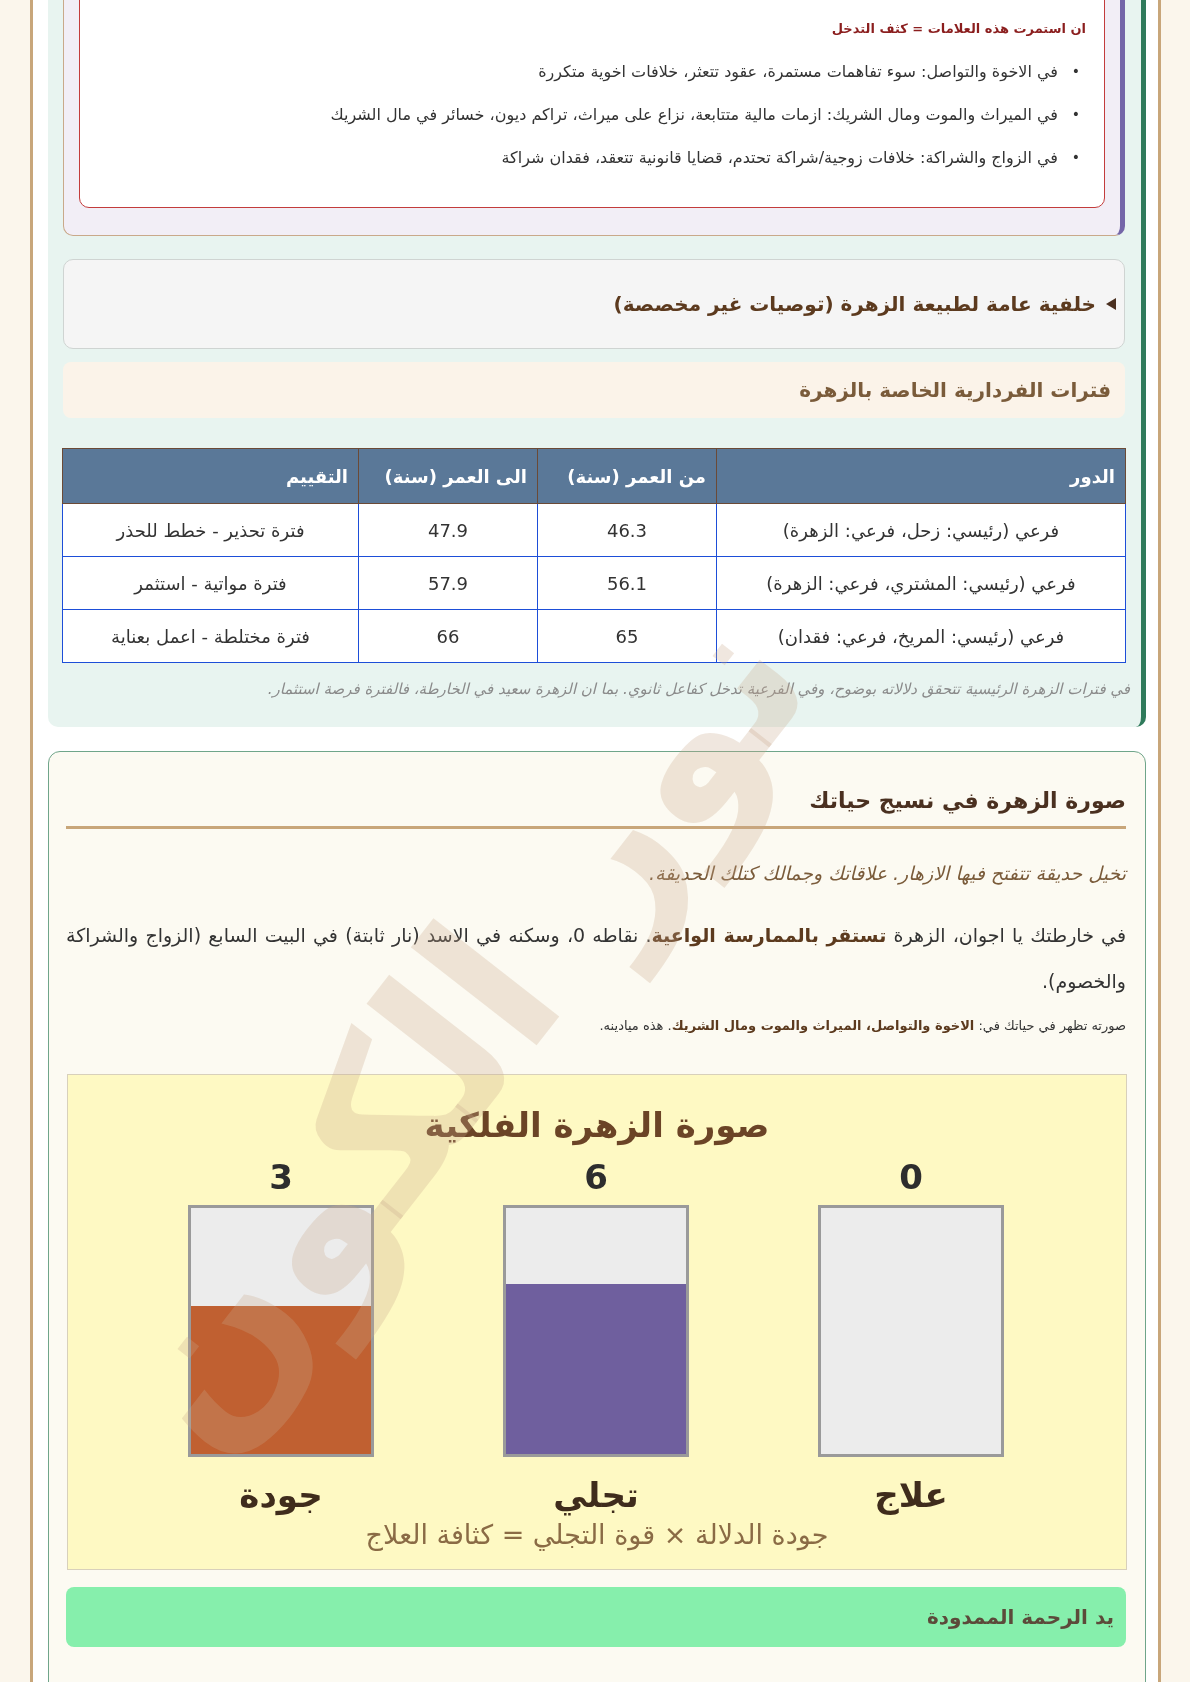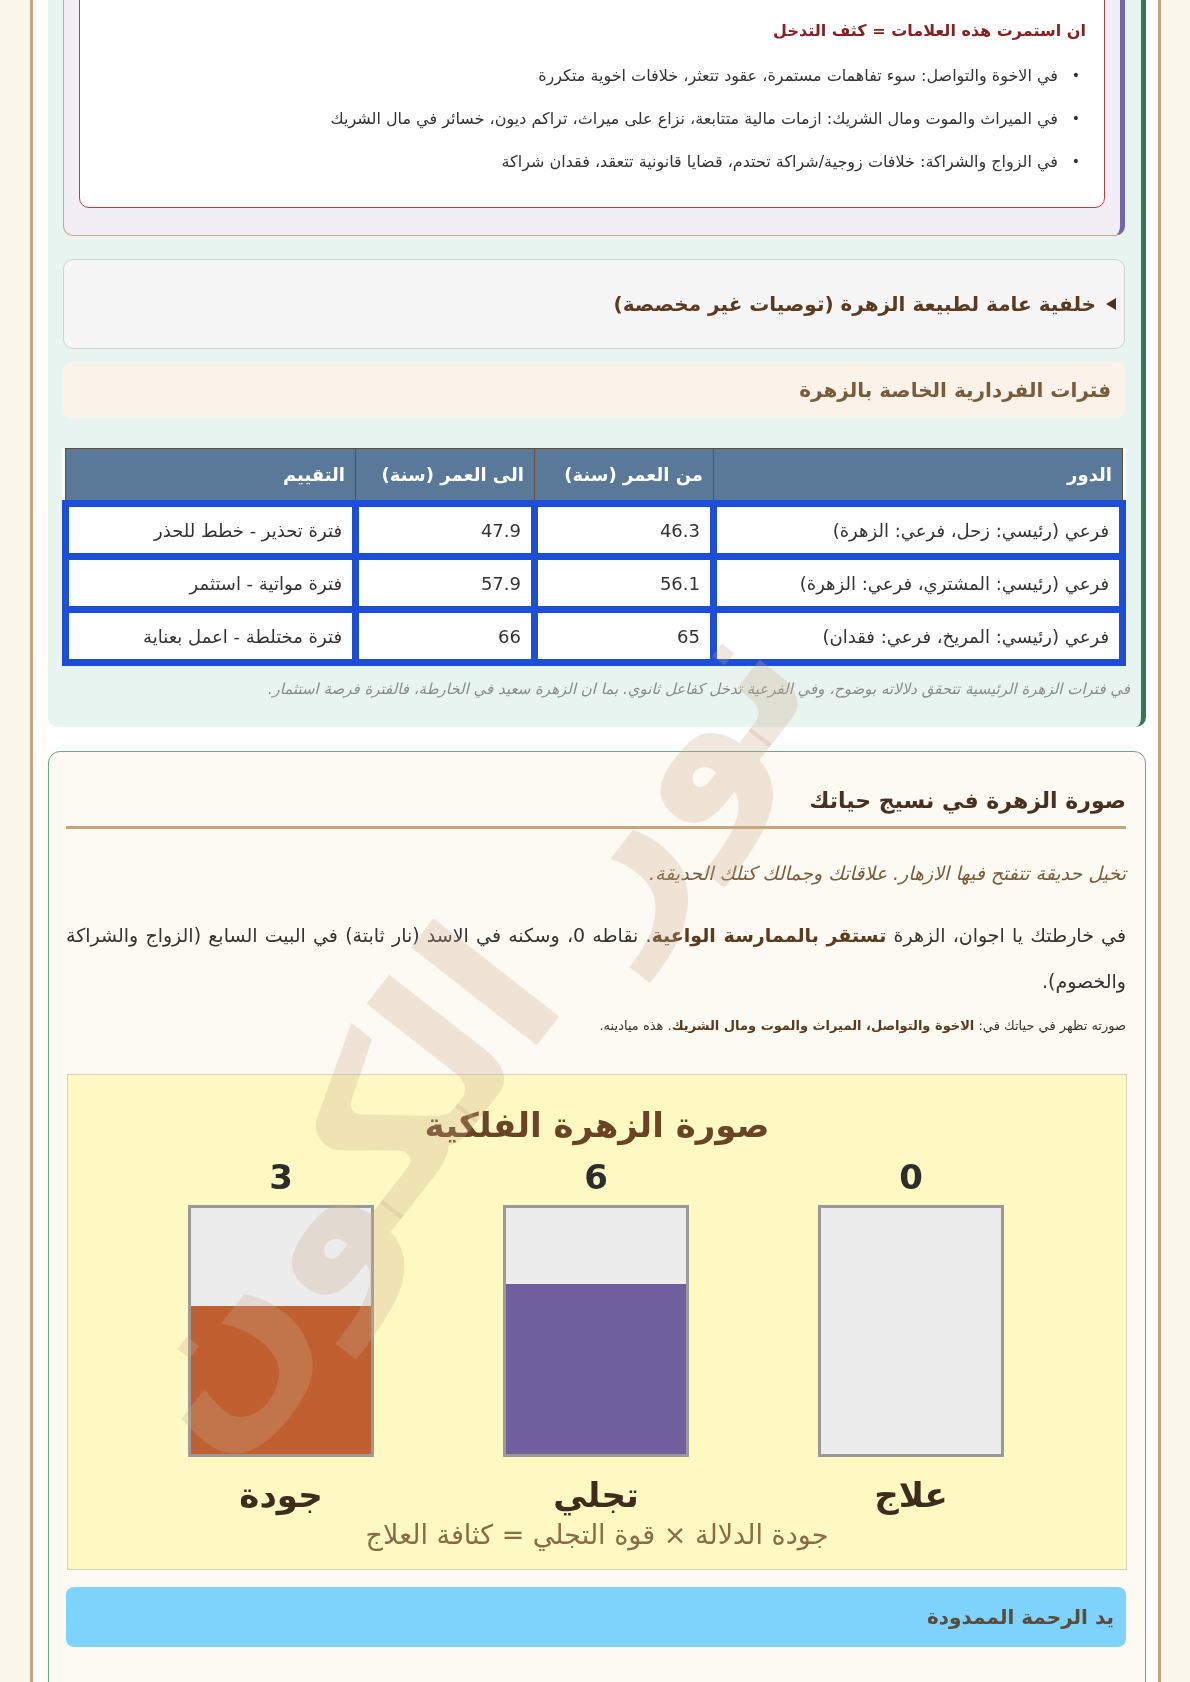--- a/index.html
+++ b/index.html
@@ -22,21 +22,21 @@
   .lavender-box {
     position: absolute; left: 63px; top: -20px; width: 1062px; height: 256px;
     background: #f2eef6; border: 1px solid #c9a98a; border-right: 5px solid #7466a8;
     border-radius: 0 0 10px 10px;
   }
   .warn-box {
     position: absolute; left: 79px; top: -20px; width: 1026px; height: 228px;
     background: #ffffff; border: 1.5px solid #c33c3c; border-radius: 0 0 10px 10px;
     padding: 40px 18px 0 18px;
   }
-  .warn-title { font-size: 16px; font-weight: bold; color: #8b1e1e; text-align: right; }
+  .warn-title { font-size: 13px; font-weight: bold; color: #8b1e1e; text-align: right; }
   .warn-list { list-style: none; margin-top: 14px; }
   .warn-list li {
     font-size: 16px; color: #333; text-align: right; padding-right: 28px;
     position: relative; line-height: 43px;
   }
   .warn-list li .bullet { position: absolute; right: 6px; top: 0; font-size: 14px; }
 
   .details-box {
     position: absolute; left: 63px; top: 259px; width: 1062px; height: 90px;
     background: #f5f5f5; border: 1px solid #cfd4d2; border-radius: 10px;
@@ -51,22 +51,22 @@
   }
   .section-head-title { font-size: 20px; font-weight: bold; color: #7a5b3a; }
 
   .table-wrap { position: absolute; left: 62px; top: 448px; width: 1064px; }
   table { width: 100%; border-collapse: collapse; background: #fff; }
   th {
     background: #5a7898; color: #ffffff; font-size: 18px; font-weight: bold; text-align: right;
     padding: 0 10px; height: 55px; border: 1px solid #6b4a36;
   }
   td {
-    font-size: 18px; text-align: right; padding: 0 10px; height: 53px;
-    border: 7px solid #1d4ed8; color: #333;
+    font-size: 18px; text-align: center; padding: 0 10px; height: 53px;
+    border: 1px solid #1d4ed8; color: #333;
   }
   .col-role { width: 409px; }
   .col-from { width: 179px; }
   .col-to { width: 179px; }
 
   .note {
     position: absolute; left: 90px; top: 680px; width: 1040px;
     font-size: 15px; font-style: italic; color: #8a8a8a; text-align: right;
   }
 
@@ -111,21 +111,21 @@
   }
   .bar-fill { position: absolute; left: 0; bottom: 0; width: 100%; }
   .bar-label { text-align: center; font-size: 34px; font-weight: bold; color: #3f2c1c; margin-top: 18px; }
   .formula {
     position: absolute; left: 0; top: 444px; width: 100%;
     text-align: center; font-size: 27px; color: #8a6b45;
   }
 
   .section-head2 {
     position: absolute; left: 66px; top: 1587px; width: 1060px; height: 60px;
-    background: #7dd3fc; border-radius: 8px; display: flex; align-items: center; padding-right: 12px;
+    background: #86efac; border-radius: 8px; display: flex; align-items: center; padding-right: 12px;
   }
   .section-head2-title { font-size: 20px; font-weight: bold; color: #5c4a3a; }
 
   .watermark {
     position: absolute; left: 310px; top: 690px; width: 560px; height: 340px;
     font-size: 210px; font-weight: bold; color: rgba(200, 170, 140, 0.28);
     transform: rotate(-52deg); transform-origin: center; text-align: center;
     pointer-events: none; white-space: nowrap; line-height: 340px;
   }
 </style>

